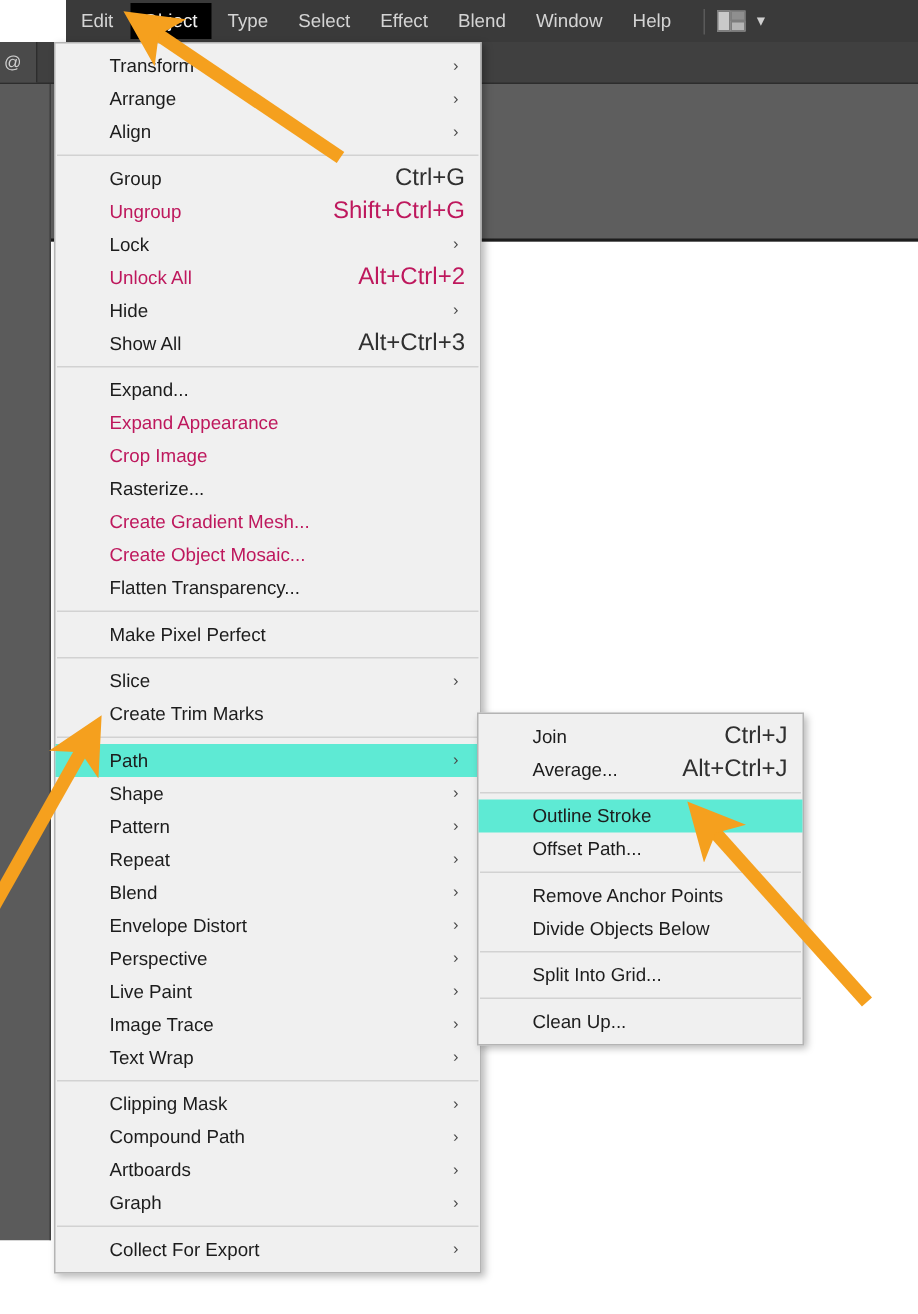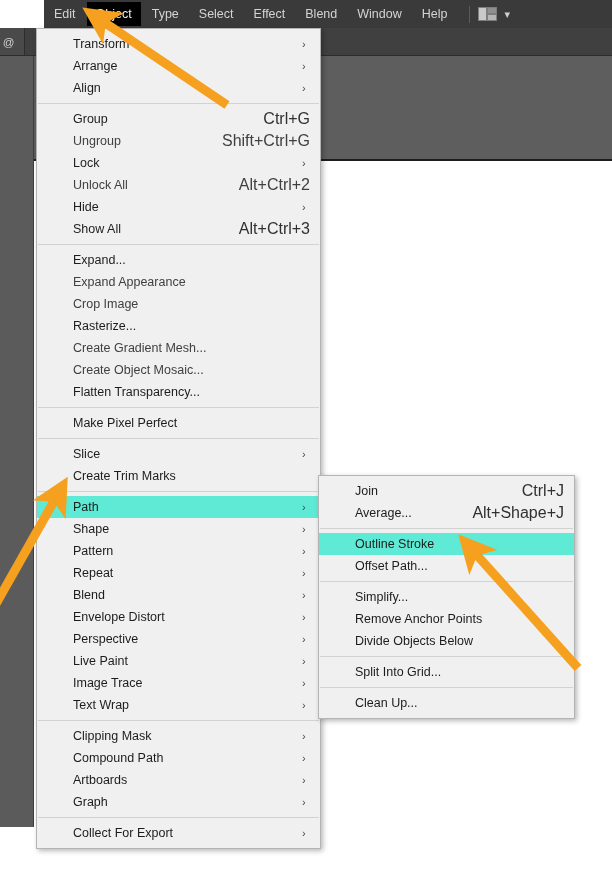--- a/index.html
+++ b/index.html
@@ -129,40 +129,40 @@
     color: #1c1c1c;
   }
   #menu-object {
     left: 36px;
     top: 28px;
     width: 285px;
   }
   #menu-path {
     left: 318px;
     top: 475px;
-    width: 257px;
+    width: 218px;
   }
   .mi {
     position: relative;
     display: flex;
     align-items: center;
     height: 22px;
     padding: 0 10px 0 36px;
     white-space: nowrap;
     cursor: default;
   }
   .mi .label { flex: 0 0 auto; }
   .mi .accel {
     margin-left: auto;
     padding-left: 24px;
     color: #303030;
     font-size: 16px;
   }
   .mi.disabled .label,
-  .mi.disabled .accel { color: #404040; }
+  .mi.disabled .accel { color: #be185d; }
   .mi.selected { background: #5eead4; }
   .mi .sub-arrow {
     position: absolute;
     right: 10px;
     top: 50%;
     transform: translateY(-50%);
     width: 8px; height: 8px;
     color: #4a4a4a;
     font-size: 11px;
     line-height: 8px;
@@ -351,33 +351,30 @@
       </div>
     </div>
 
   <div class="menu" id="menu-path">
       <div class="mi">
         <span class="label">Join</span>
         <span class="accel">Ctrl+J</span>
       </div>
       <div class="mi">
         <span class="label">Average...</span>
-        <span class="accel">Alt+Shape+J</span>
+        <span class="accel">Alt+Ctrl+J</span>
       </div>
       <div class="sep"></div>
       <div class="mi selected">
         <span class="label">Outline Stroke</span>
       </div>
       <div class="mi">
         <span class="label">Offset Path...</span>
       </div>
       <div class="sep"></div>
-      <div class="mi">
-        <span class="label">Simplify...</span>
-      </div>
       <div class="mi">
         <span class="label">Remove Anchor Points</span>
       </div>
       <div class="mi">
         <span class="label">Divide Objects Below</span>
       </div>
       <div class="sep"></div>
       <div class="mi">
         <span class="label">Split Into Grid...</span>
       </div>

